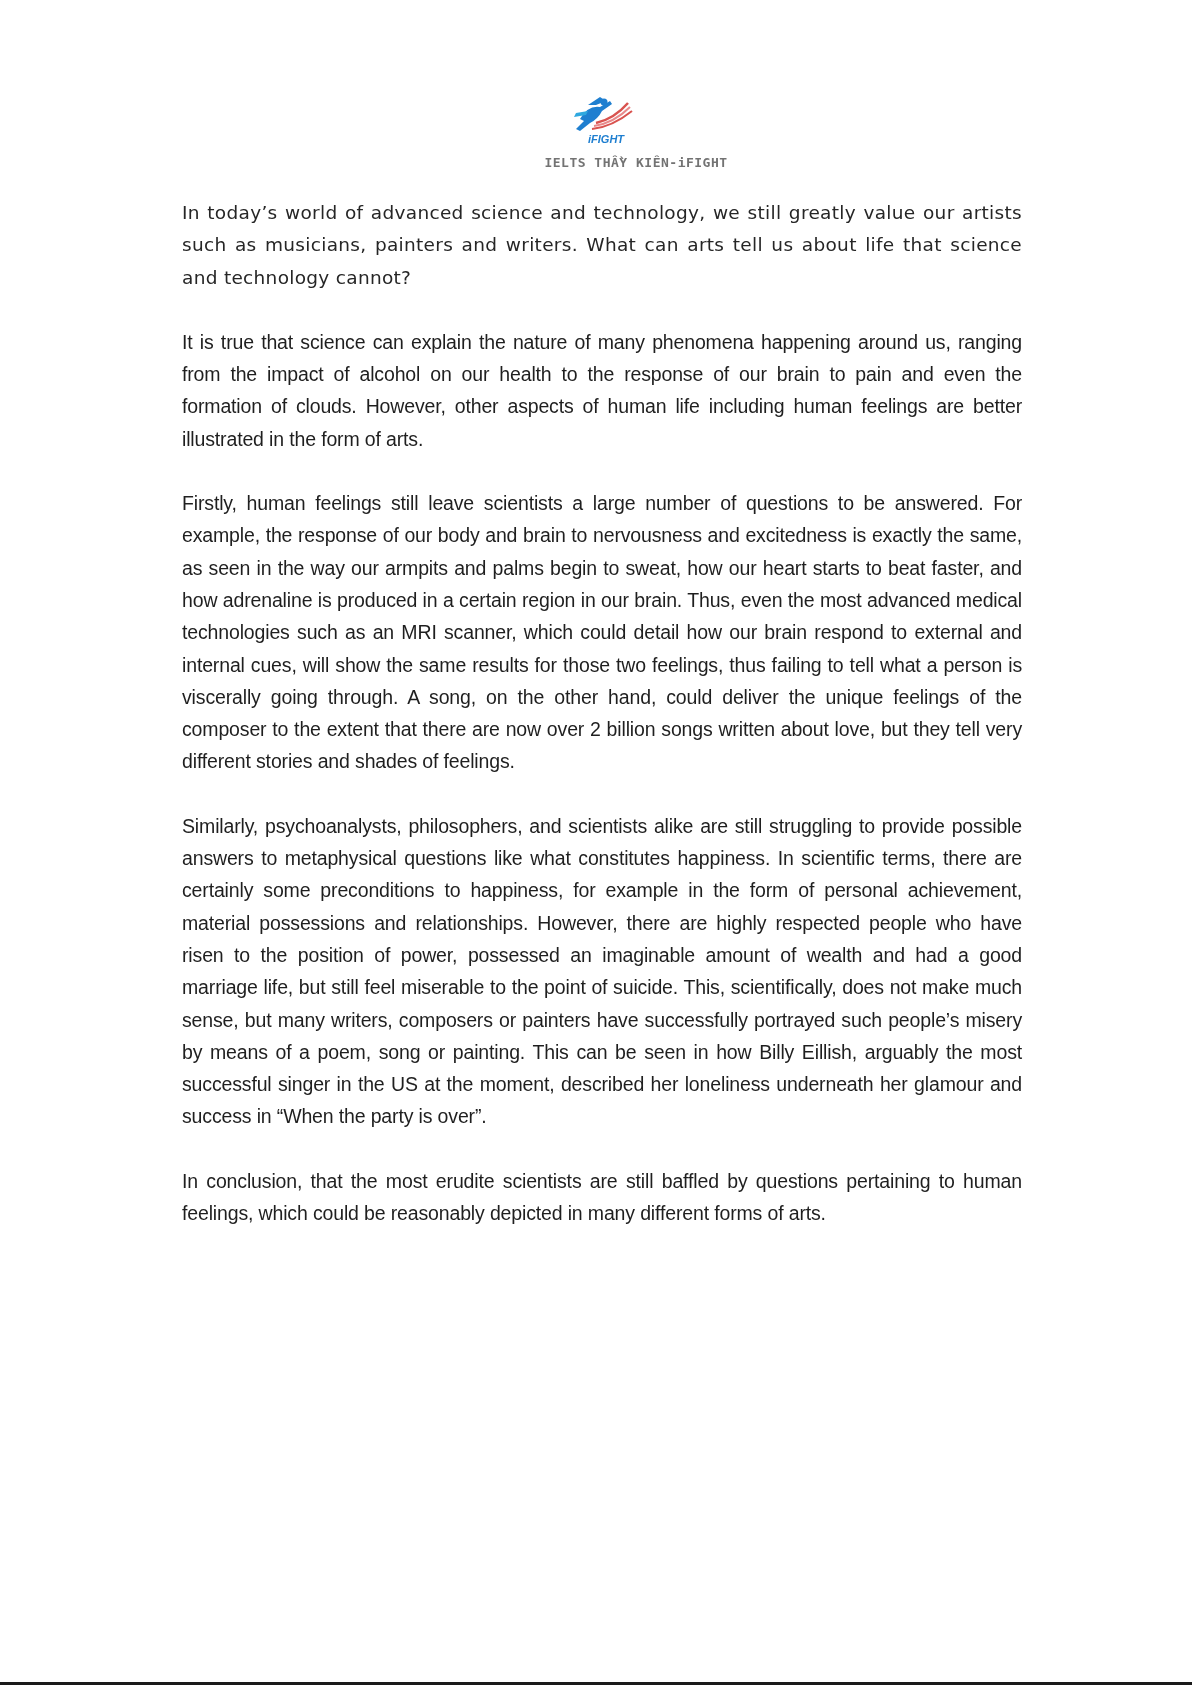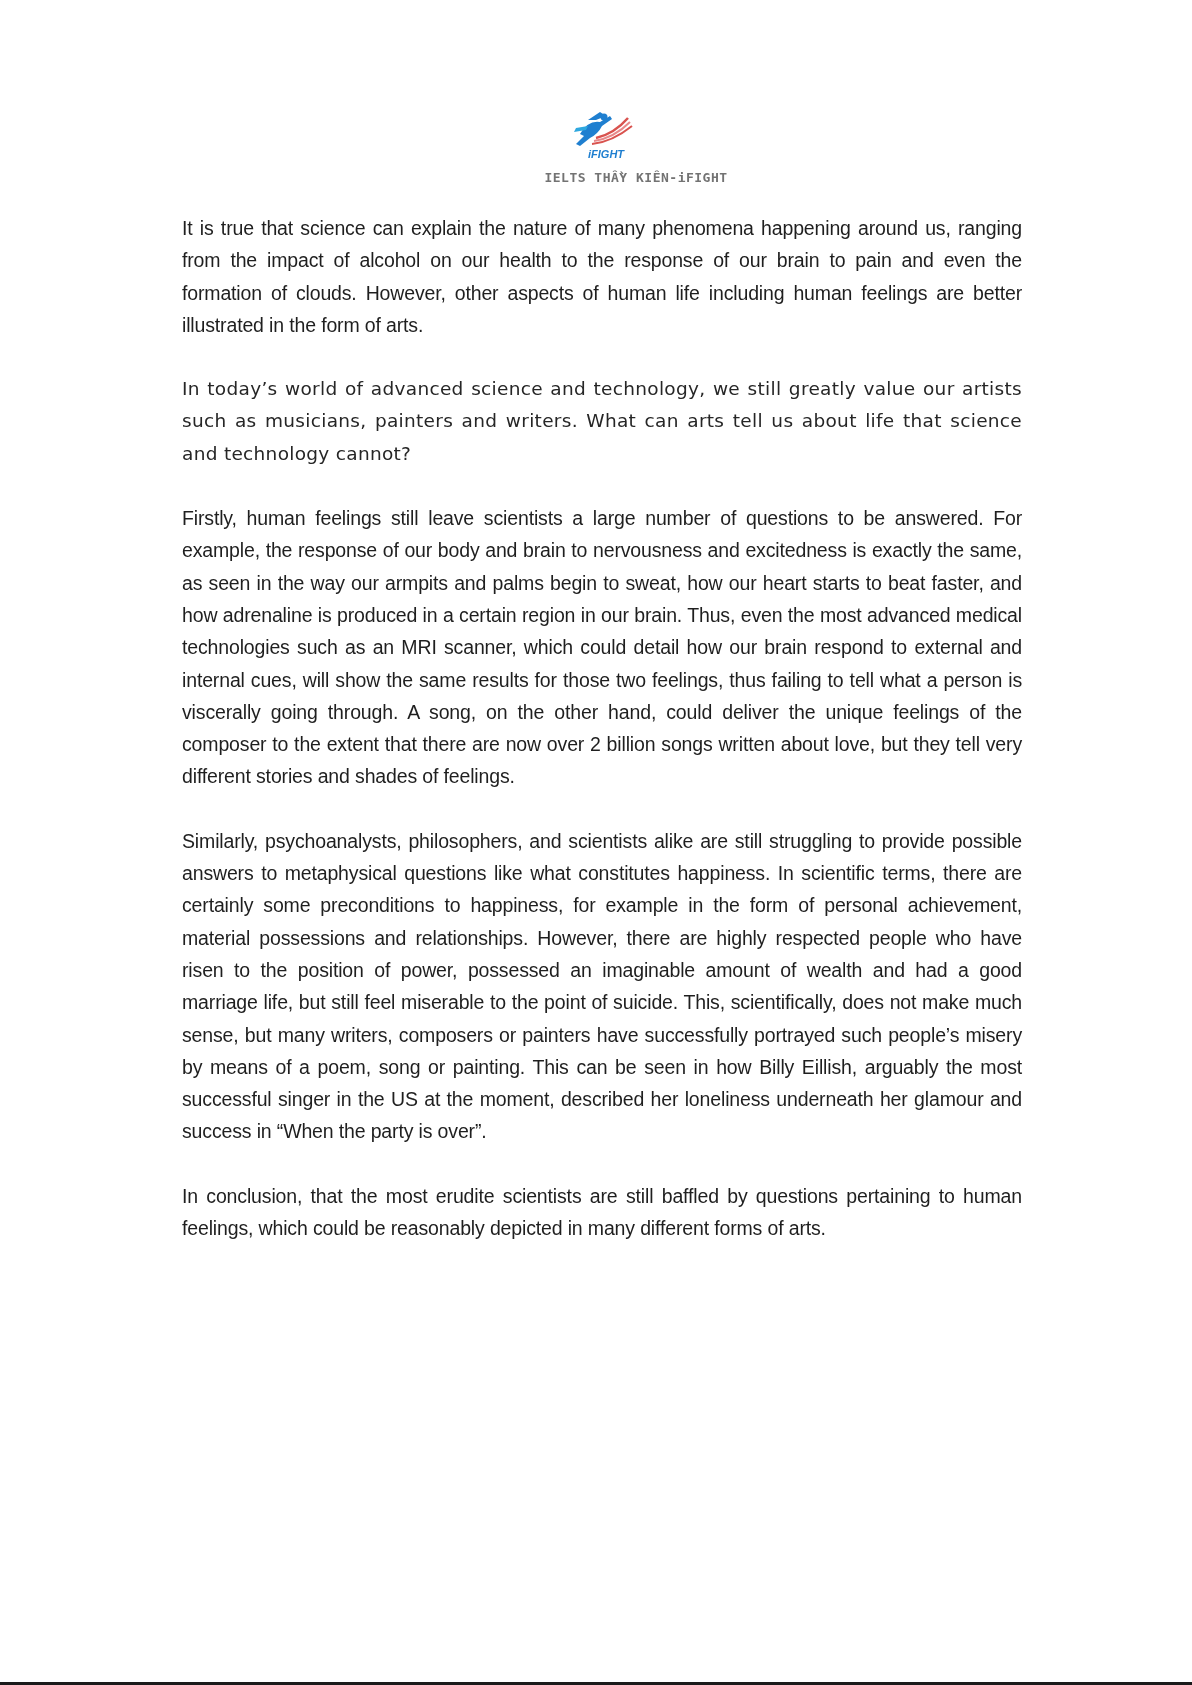--- a/index.html
+++ b/index.html
@@ -1,17 +1,17 @@
 <!DOCTYPE html>
 <html><head>
 <meta charset="utf-8">
 <style>
   html, body { margin: 0; padding: 0; background: #ffffff; }
   body { width: 1192px; height: 1685px; position: relative; overflow: hidden; }
-  .page { position: absolute; left: 0; top: 15px; width: 1192px; height: 1541px; background: #fff; }
+  .page { position: absolute; left: 0; top: 0; width: 1192px; height: 1541px; background: #fff; }
   .bottom-rule { position: absolute; left: 0; bottom: 0; width: 1192px; height: 3px; background: #1a1a1a; }
   .logo { position: absolute; left: 566px; top: 93px; width: 70px; height: 52px; }
   .brand-name { position: absolute; left: 0; width: 1192px; top: 155px; text-align: center;
     font-family: "DejaVu Sans Mono", monospace; font-size: 13px; font-weight: bold;
     color: #737373; letter-spacing: 0.5px; margin-left: 40px; }
   .content { position: absolute; left: 182px; top: 197px; width: 840px;
     font-family: "Liberation Sans", sans-serif; color: #1f1f1f; }
   .para { margin: 0 0 32px 0; font-size: 19.5px; line-height: 32.3px; text-align: justify;
     letter-spacing: -0.15px; }
   .para.intro { font-family: "DejaVu Sans", sans-serif; font-size: 18.5px; letter-spacing: 0.3px; color: #262626; }
@@ -32,21 +32,21 @@
       <path d="M22 12 L34 4 L40 8 L30 12 Z" fill="#1f7fd0"></path>
       <circle cx="38" cy="9" r="3.5" fill="#1f7fd0"></circle>
       <path d="M10 20 L22 18 L20 22 L8 24 Z" fill="#2fa8df"></path>
       <text x="22" y="50" font-family="Liberation Sans, sans-serif" font-size="11" font-weight="bold" font-style="italic" fill="#1f7fd0">iFIGHT</text>
     </svg>
   </div>
 
   <div class="brand-name">IELTS THẦY KIÊN-iFIGHT</div>
 
   <div class="content">
+    <p class="para intro">In today’s world of advanced science and technology, we still greatly value our artists such as musicians, painters and writers. What can arts tell us about life that science and technology cannot?</p>
     <p class="para">It is true that science can explain the nature of many phenomena happening around us, ranging from the impact of alcohol on our health to the response of our brain to pain and even the formation of clouds. However, other aspects of human life including human feelings are better illustrated in the form of arts.</p>
-    <p class="para intro">In today’s world of advanced science and technology, we still greatly value our artists such as musicians, painters and writers. What can arts tell us about life that science and technology cannot?</p>
     <p class="para">Firstly, human feelings still leave scientists a large number of questions to be answered. For example, the response of our body and brain to nervousness and excitedness is exactly the same, as seen in the way our armpits and palms begin to sweat, how our heart starts to beat faster, and how adrenaline is produced in a certain region in our brain. Thus, even the most advanced medical technologies such as an MRI scanner, which could detail how our brain respond to external and internal cues, will show the same results for those two feelings, thus failing to tell what a person is viscerally going through. A song, on the other hand, could deliver the unique feelings of the composer to the extent that there are now over 2 billion songs written about love, but they tell very different stories and shades of feelings.</p>
     <p class="para">Similarly, psychoanalysts, philosophers, and scientists alike are still struggling to provide possible answers to metaphysical questions like what constitutes happiness. In scientific terms, there are certainly some preconditions to happiness, for example in the form of personal achievement, material possessions and relationships. However, there are highly respected people who have risen to the position of power, possessed an imaginable amount of wealth and had a good marriage life, but still feel miserable to the point of suicide. This, scientifically, does not make much sense, but many writers, composers or painters have successfully portrayed such people’s misery by means of a poem, song or painting. This can be seen in how Billy Eillish, arguably the most successful singer in the US at the moment, described her loneliness underneath her glamour and success in “When the party is over”.</p>
     <p class="para">In conclusion, that the most erudite scientists are still baffled by questions pertaining to human feelings, which could be reasonably depicted in many different forms of arts.</p>
   </div>
 </div>
 
 <div class="bottom-rule"></div>
 
 </body></html>

